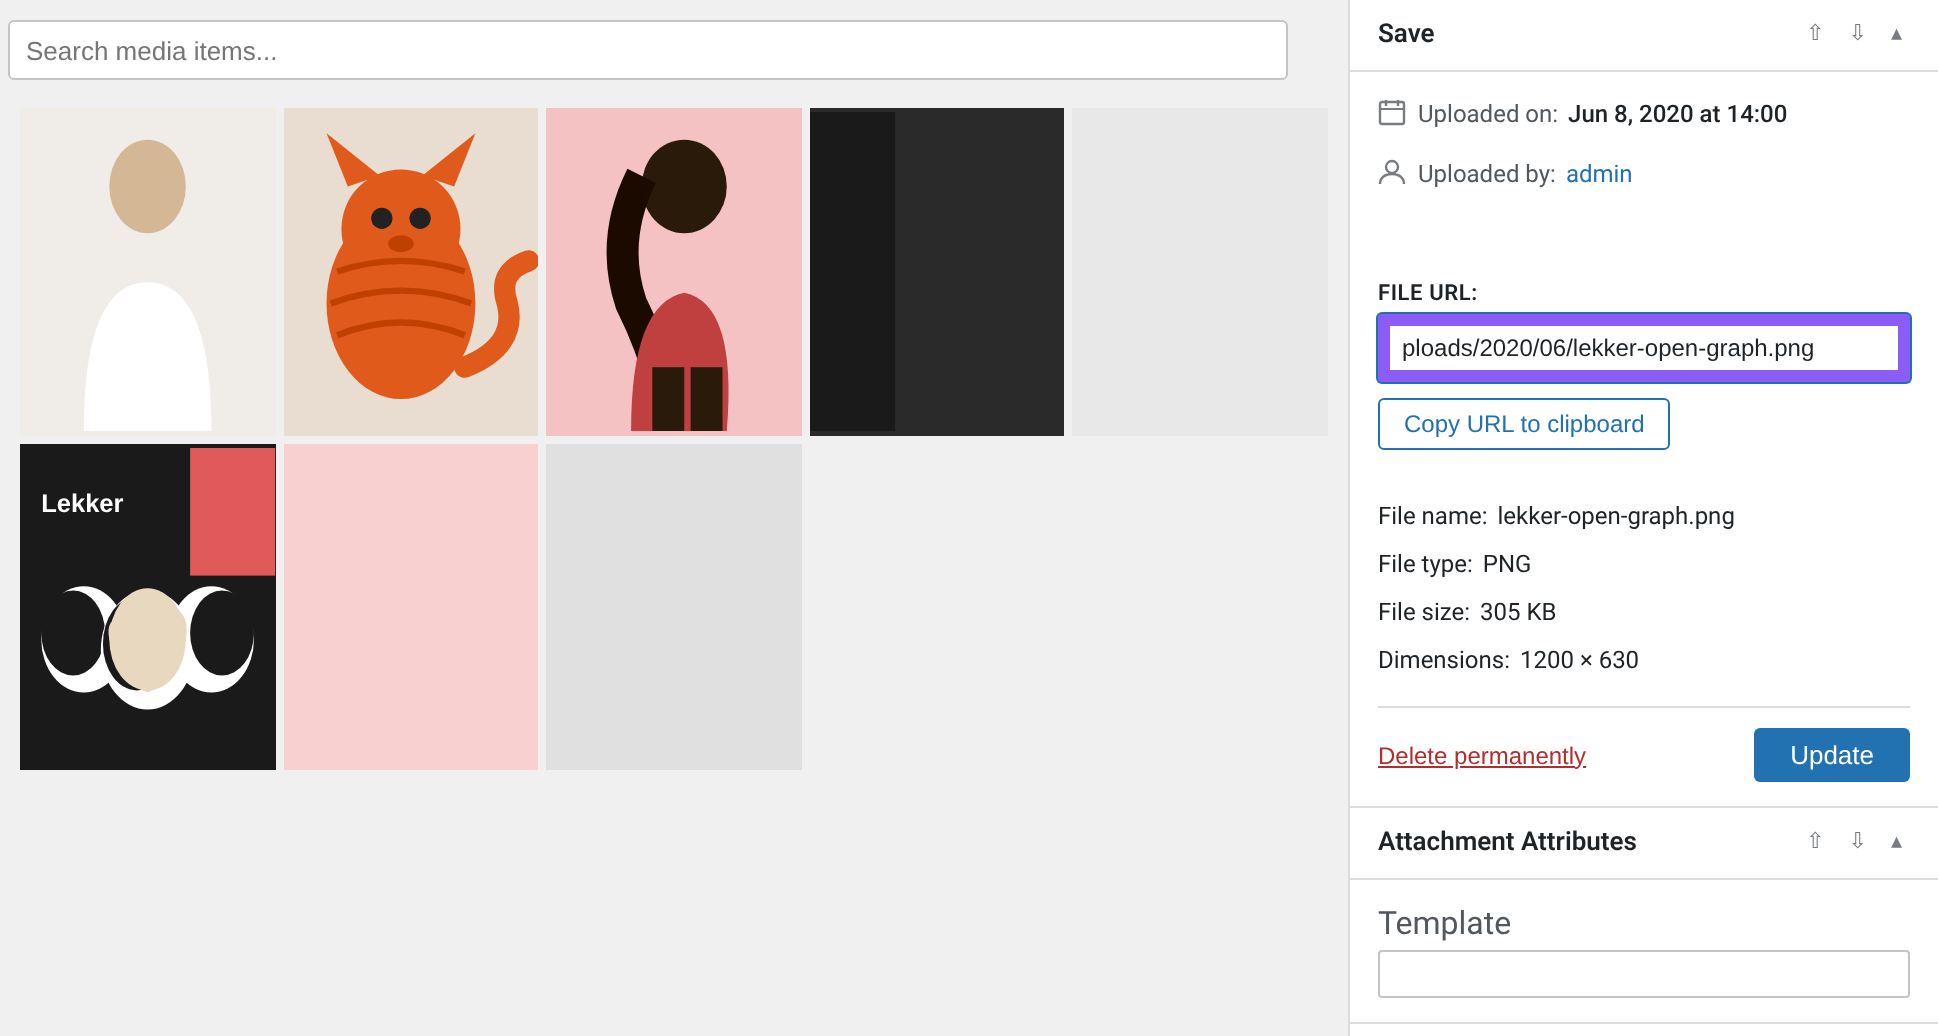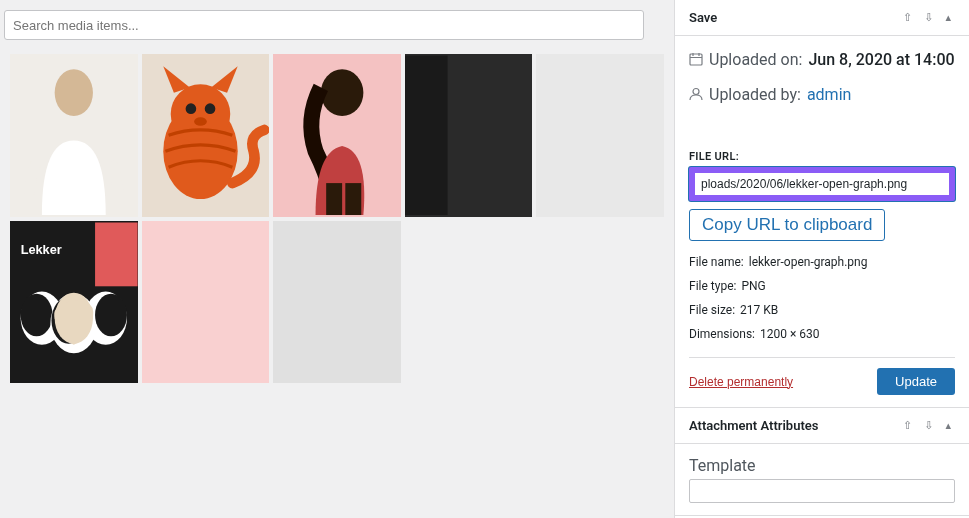--- a/index.html
+++ b/index.html
@@ -85,21 +85,21 @@
     .panel-body {
       padding: 12px 14px;
     }
 
     
     .meta-row {
       display: flex;
       align-items: flex-start;
       margin-bottom: 10px;
       color: #50575e;
-      font-size: 16px;
+      font-size: 12px;
       line-height: 1.5;
     }
 
     .meta-icon {
       margin-right: 6px;
       margin-top: 1px;
       color: #787c82;
       flex-shrink: 0;
     }
 
@@ -136,23 +136,23 @@
     }
 
     .copy-btn {
       display: inline-block;
       padding: 5px 12px;
       background: #fff;
       border: 1px solid #2271b1;
       color: #2271b1;
       border-radius: 3px;
       cursor: pointer;
-      font-size: 17px;
+      font-size: 12px;
       font-weight: 500;
-      margin-bottom: 12px;
+      margin-bottom: 24px;
     }
 
     
     .file-meta {
       font-size: 12px;
       color: #50575e;
       margin-bottom: 6px;
       line-height: 1.5;
     }
 
@@ -378,21 +378,21 @@
         <span style="color:#1d2327; margin-left:2px;">lekker-open-graph.png</span>
       </div>
 
       <div class="file-meta">
         <span>File type:</span>
         <span style="color:#1d2327; margin-left:2px;">PNG</span>
       </div>
 
       <div class="file-meta">
         <span>File size:</span>
-        <span style="color:#1d2327; margin-left:2px;">217 KB</span>
+        <span style="color:#1d2327; margin-left:2px;">305 KB</span>
       </div>
 
       <div class="file-meta">
         <span>Dimensions:</span>
         <span style="color:#1d2327; margin-left:2px;">1200 × 630</span>
       </div>
 
       
       <div class="actions-row">
         <button class="delete-link">Delete permanently</button>

